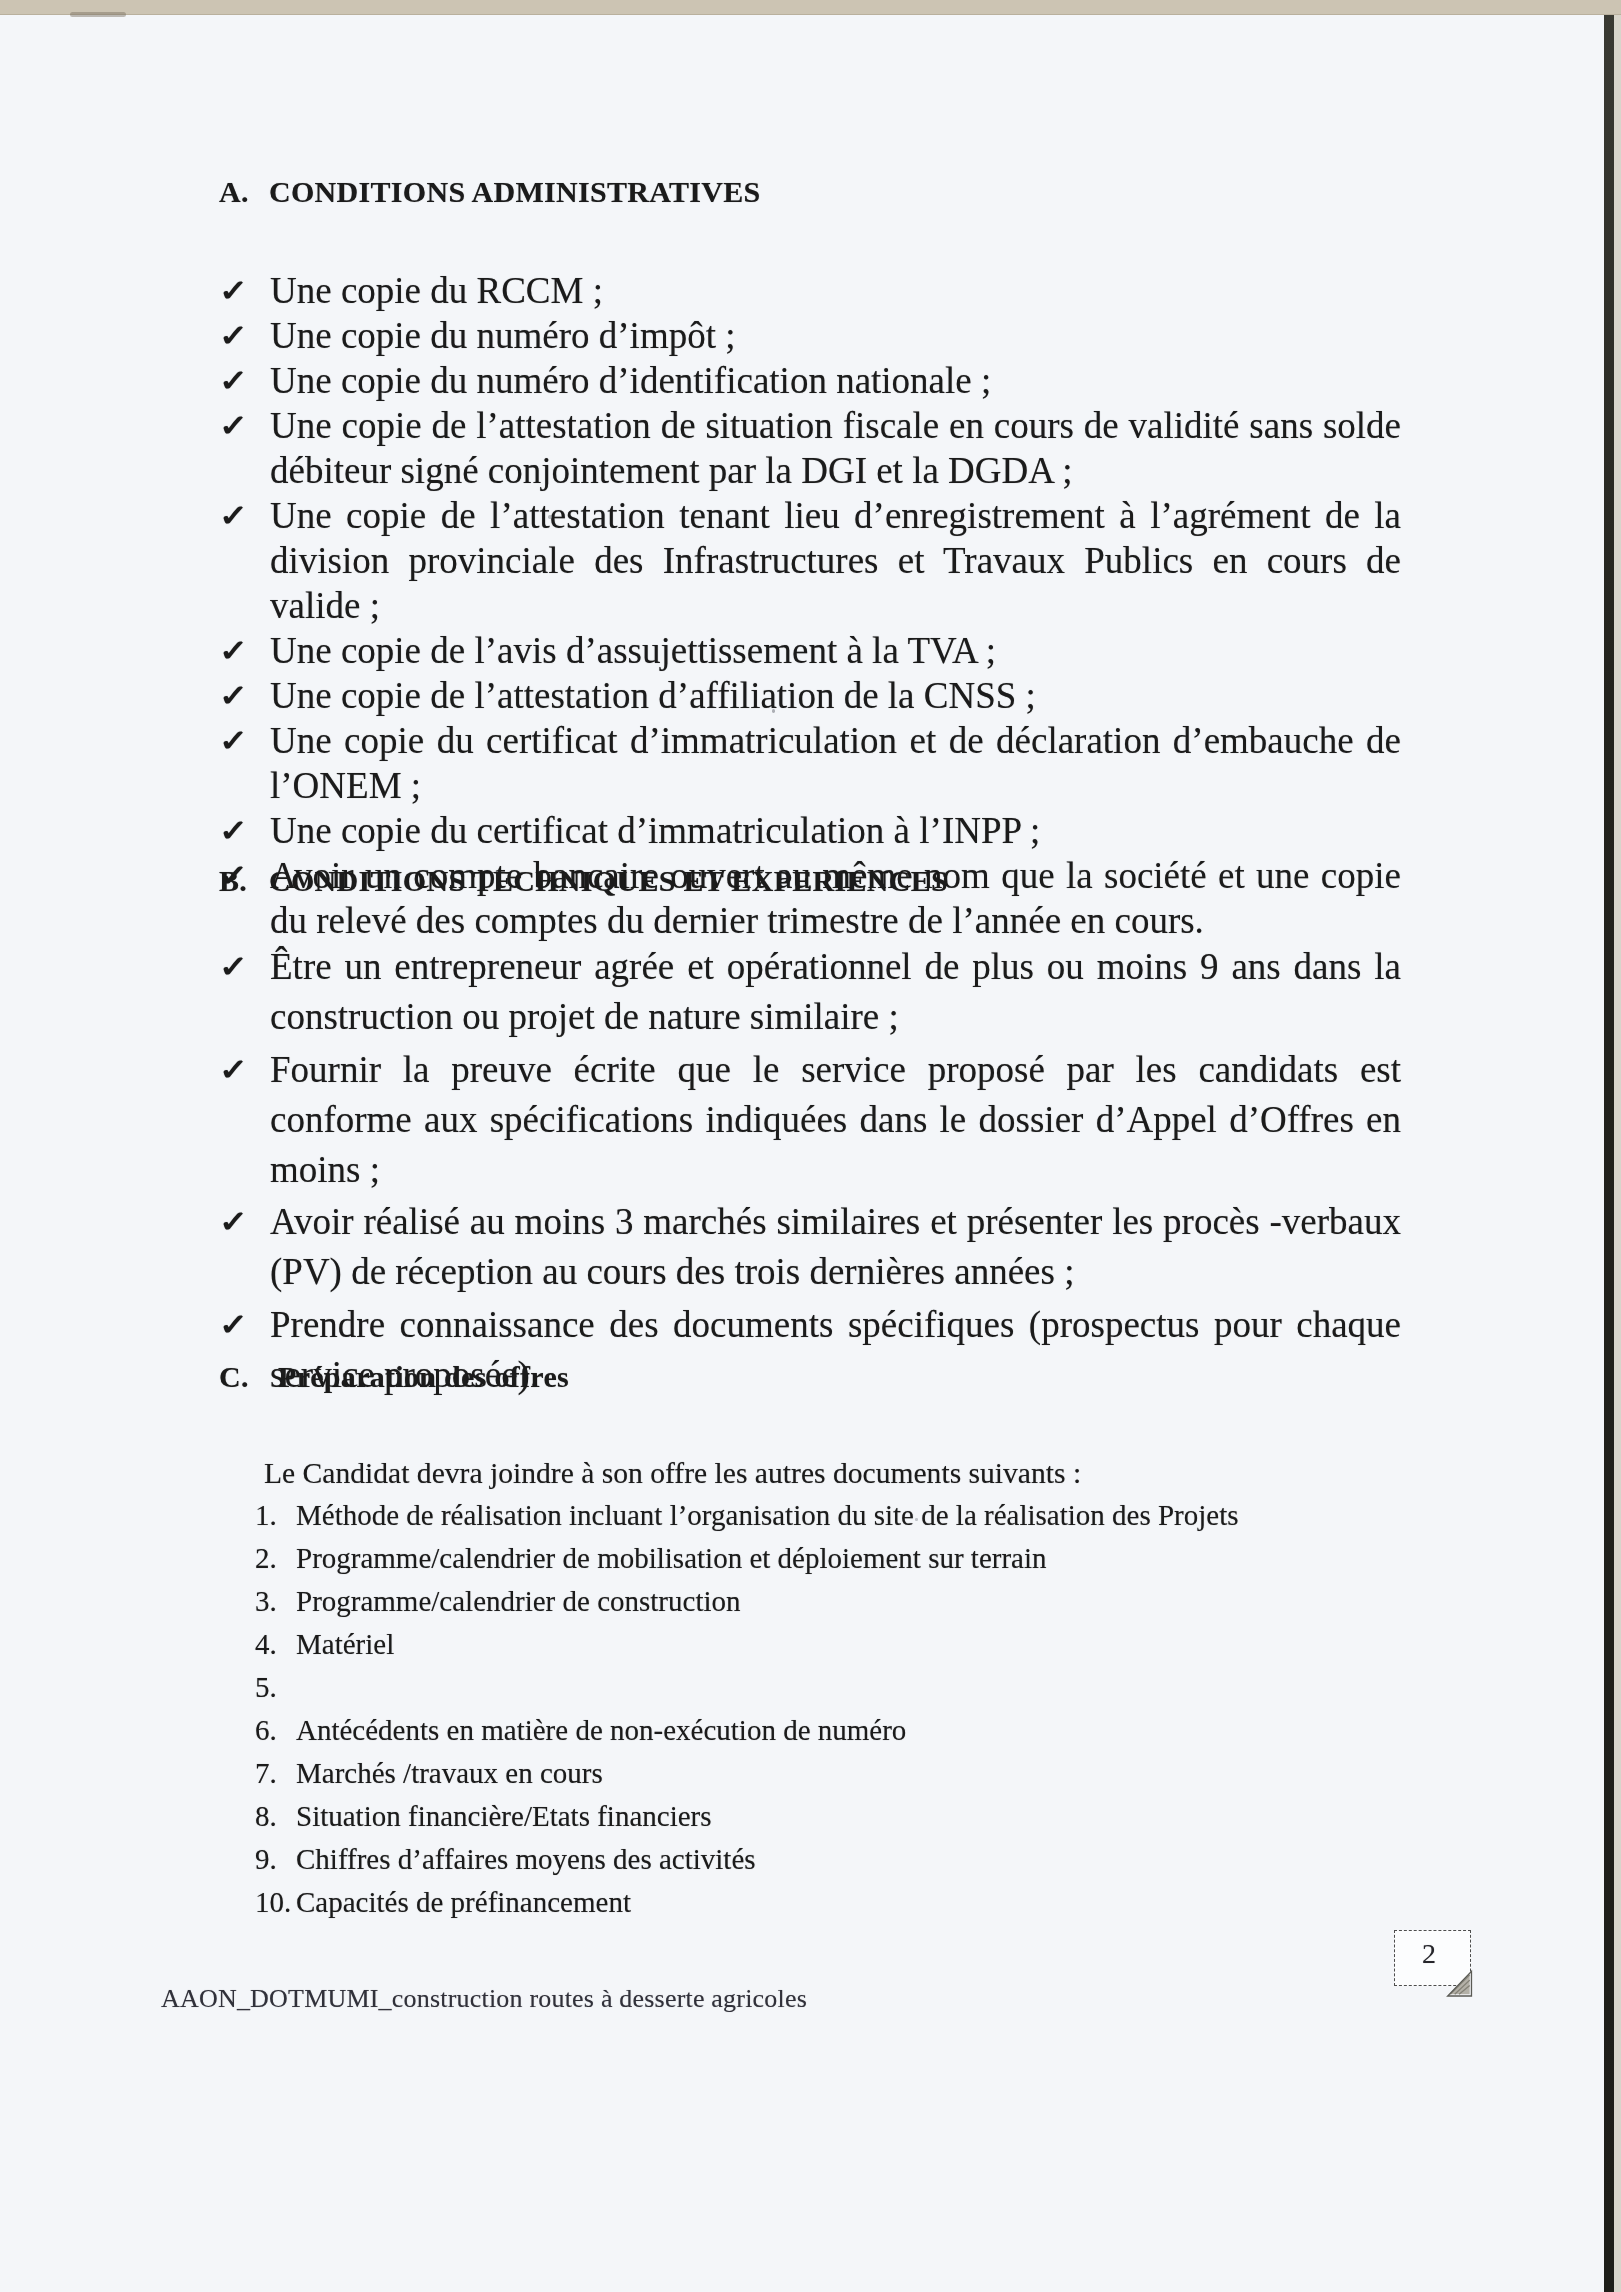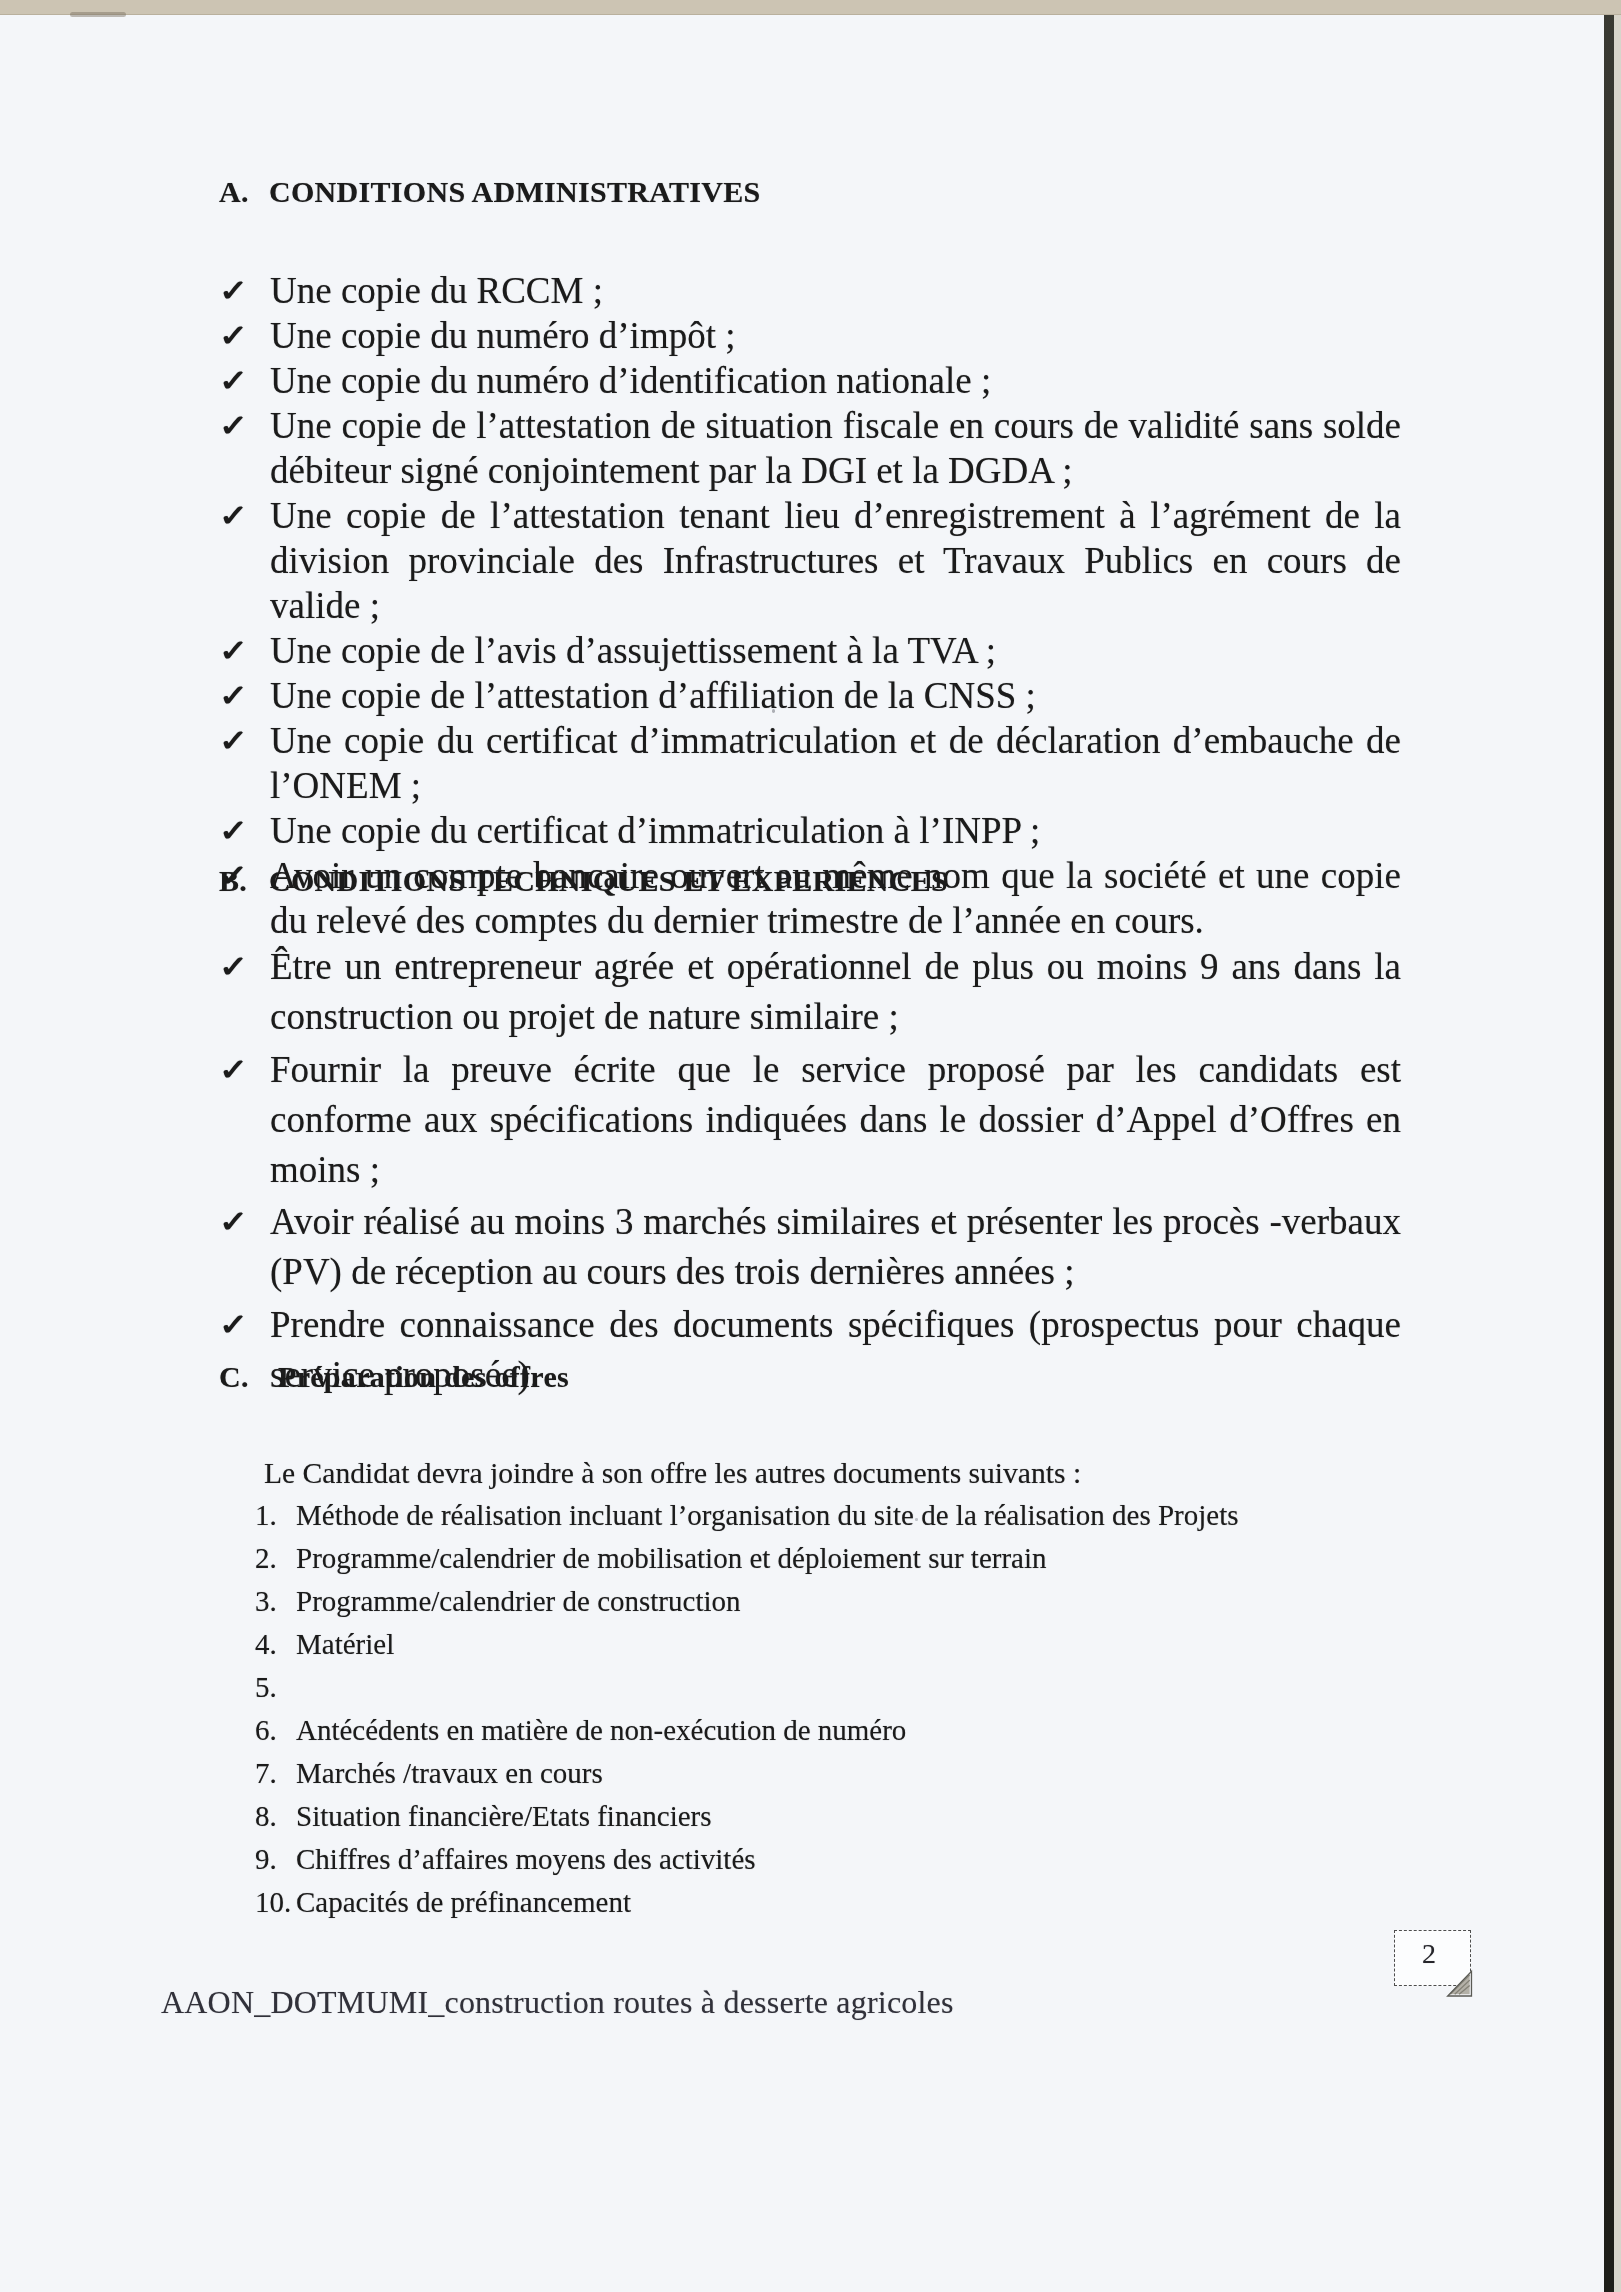--- a/index.html
+++ b/index.html
@@ -75,21 +75,21 @@
     position: absolute; left: 264px; top: 1453px;
     font-size: 29.6px; line-height: 41px; white-space: nowrap;
   }
   #listC { position: absolute; left: 255px; top: 1494px; width: 1209px; }
   .num-item { display: flex; line-height: 43px; font-size: 29px; white-space: nowrap; }
   .num { flex: 0 0 41px; }
 
   
   #footer {
     position: absolute; left: 161px; top: 1984px;
-    font-size: 32px; color: #31313a; letter-spacing: 0.2px;
+    font-size: 26px; color: #31313a; letter-spacing: 0.2px;
     text-shadow: 0 0 0.9px rgba(49,49,58,0.4); white-space: nowrap;
   }
   #page-badge {
     position: absolute; left: 1394px; top: 1930px;
     width: 75px; height: 54px;
     border: 1.8px dashed #4d4d4d;
     background: #fcfdfe;
     z-index: 2;
   }
   #page-badge .pnum {

